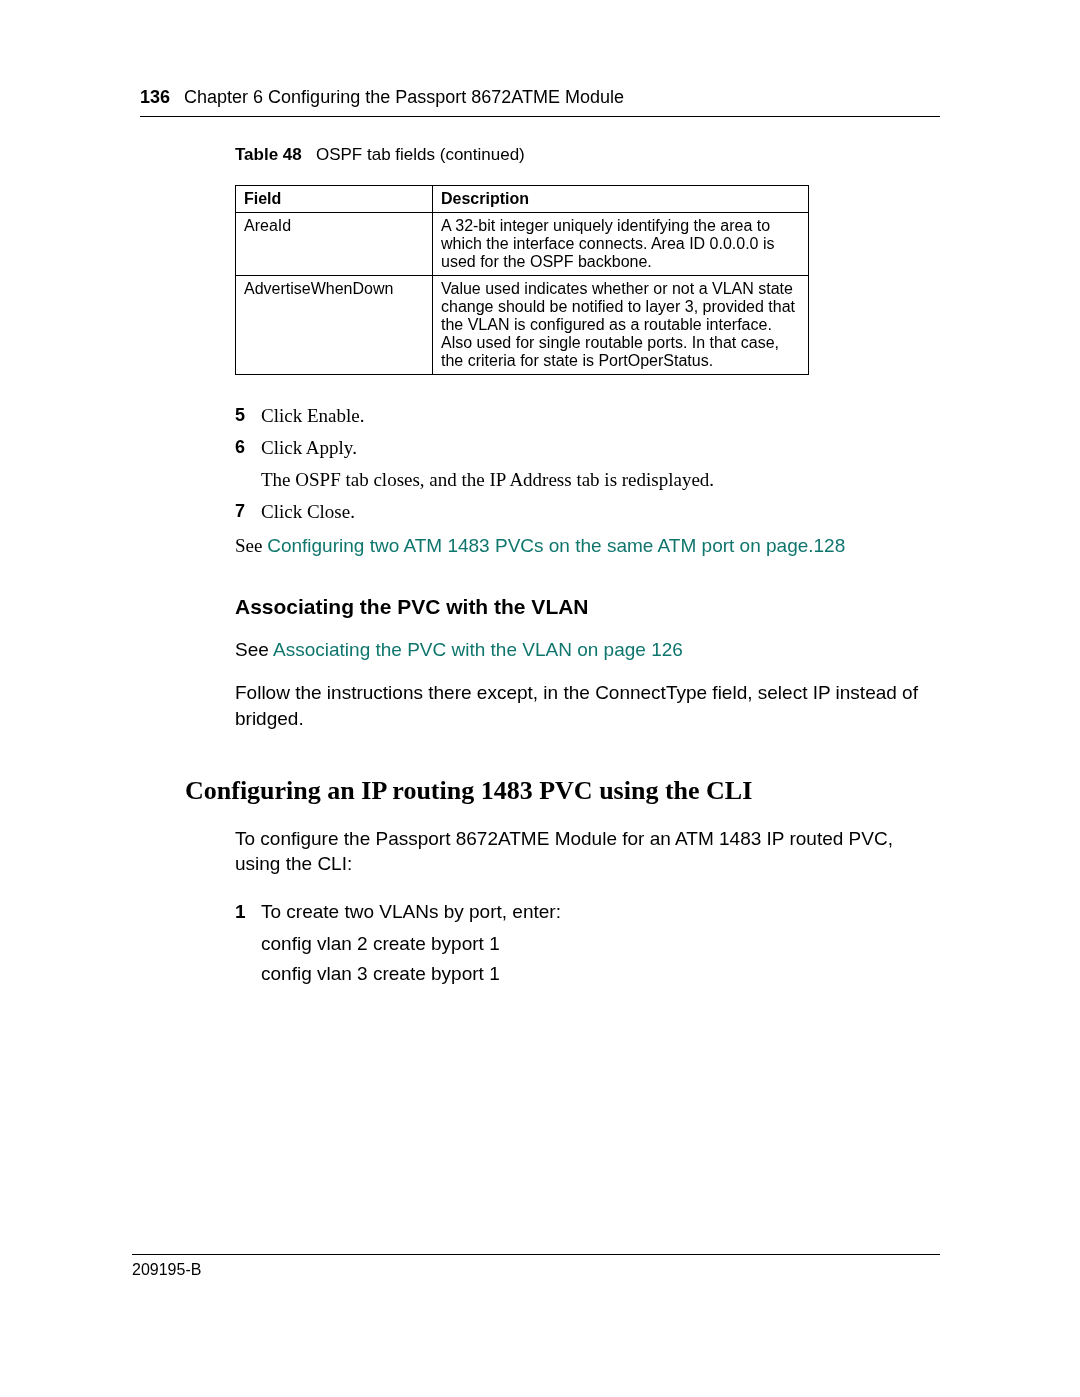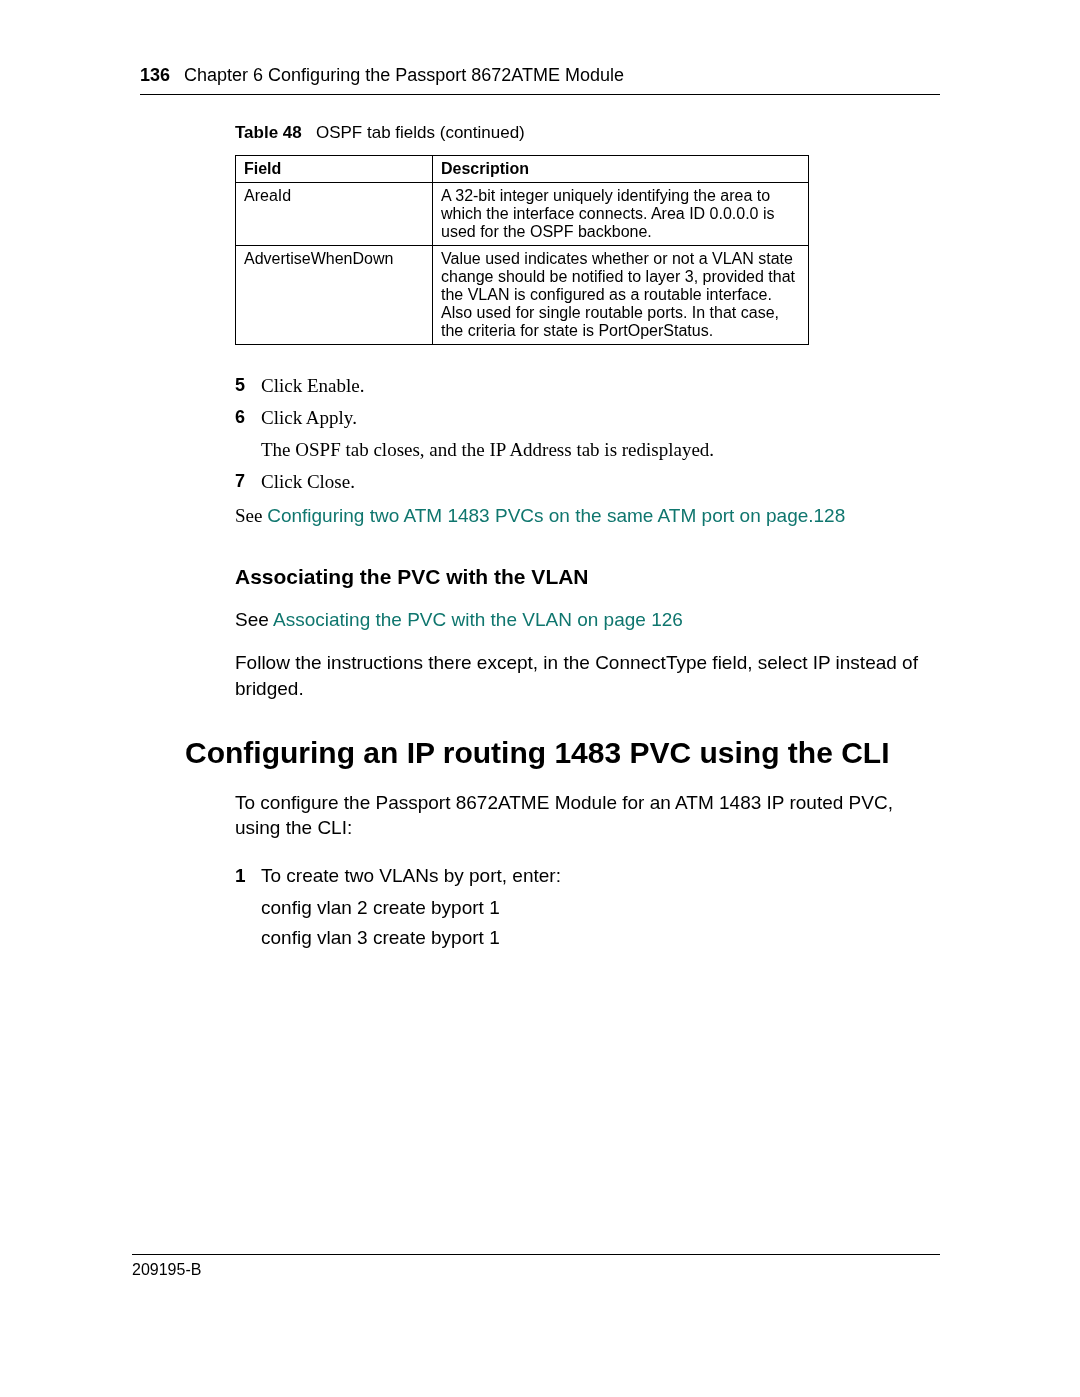--- a/index.html
+++ b/index.html
@@ -7,21 +7,21 @@
     padding: 0;
     background: #fff;
     font-family: Arial, Helvetica, sans-serif;
     color: #000;
   }
   .page {
     width: 1080px;
     height: 1397px;
     position: relative;
     box-sizing: border-box;
-    padding: 65px 140px 0 140px;
+    padding: 87px 140px 0 140px;
   }
   .header-line {
     display: flex;
     align-items: baseline;
     font-size: 18px;
     margin-bottom: 8px;
   }
   .page-num {
     font-weight: bold;
     margin-right: 14px;
@@ -30,21 +30,21 @@
     font-weight: normal;
   }
   .hr {
     border: none;
     border-top: 1.5px solid #000;
     margin: 0 0 28px 0;
   }
   .caption {
     font-size: 17px;
     margin-left: 95px;
-    margin-bottom: 12px;
+    margin-bottom: 20px;
   }
   .caption .tlabel { font-weight: bold; }
   table.tbl {
     border-collapse: collapse;
     margin-left: 95px;
     width: 574px;
     font-size: 16px;
   }
   table.tbl th, table.tbl td {
     border: 1px solid #000;
@@ -90,24 +90,24 @@
     margin: 0 0 18px 95px;
     line-height: 1.35;
   }
   .para-serif-inline {
     font-family: "Times New Roman", Times, serif;
   }
   .link {
     color: #0f766e;
   }
   .h2 {
-    font-family: Liberation Sans, sans-serif;
-    font-weight: bold;
-    font-size: 30px;
-    margin: 34px 0 20px 45px;
+    font-family: Liberation Serif, serif;
+    font-weight: bold;
+    font-size: 26px;
+    margin: 44px 0 20px 45px;
   }
   .intro {
     font-family: Arial, Helvetica, sans-serif;
     font-size: 19px;
     margin: 0 0 24px 95px;
     line-height: 1.35;
   }
   .steps2 {
     margin: 0 0 0 95px;
     font-family: Arial, Helvetica, sans-serif;

